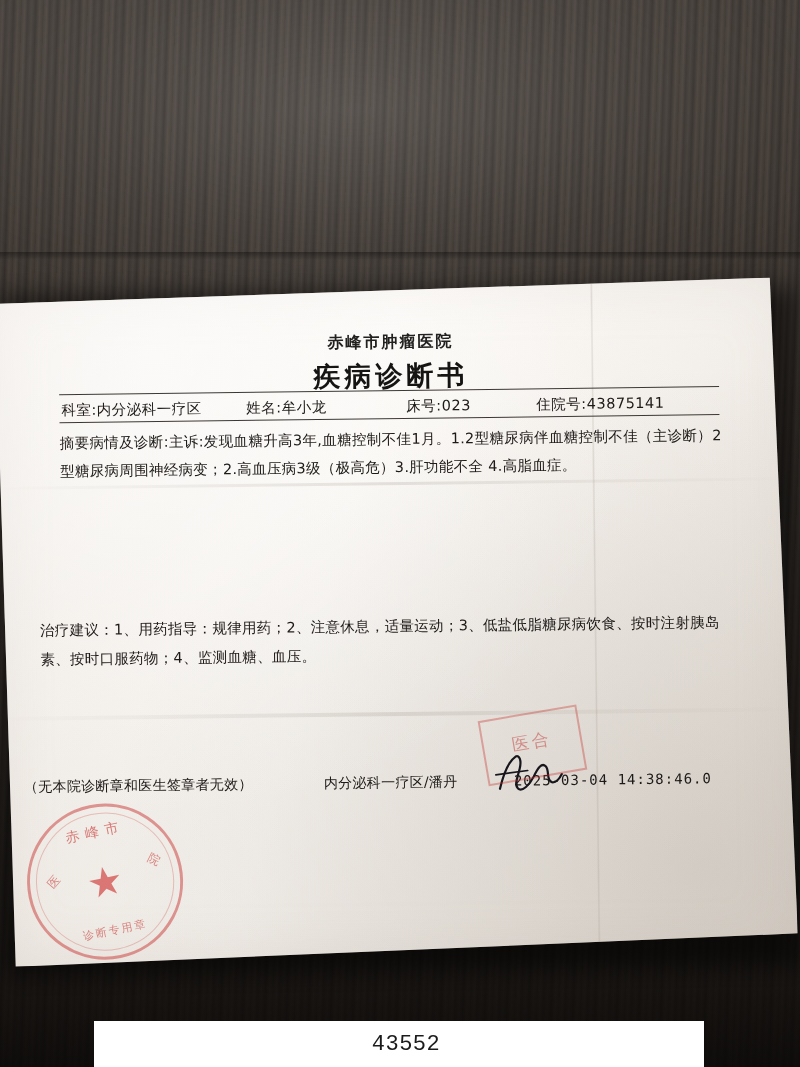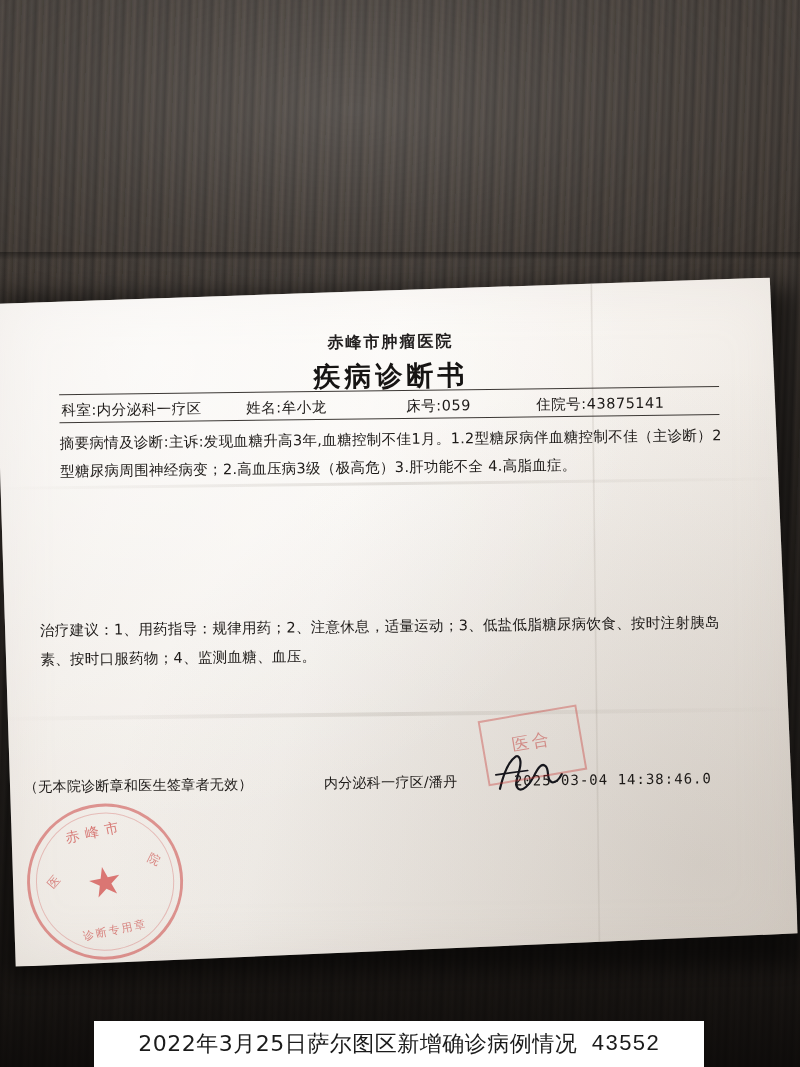--- a/index.html
+++ b/index.html
@@ -329,21 +329,21 @@
       <div class="rule top"></div>
 
       <div class="meta-row">
         <div class="meta-dept">
           <span>科室:</span><span>内分泌科一疗区</span>
         </div>
         <div class="meta-name">
           <span>姓名:</span><span>牟小龙</span>
         </div>
         <div class="meta-bed">
-          <span>床号:</span><span>059</span>
+          <span>床号:</span><span>023</span>
         </div>
         <div class="meta-admit">
           <span>住院号:</span><span>43875141</span>
         </div>
       </div>
 
       <div class="rule bottom"></div>
 
       <div class="body-block">摘要病情及诊断:主诉:发现血糖升高3年,血糖控制不佳1月。1.2型糖尿病伴血糖控制不佳（主诊断）2型糖尿病周围神经病变；2.高血压病3级（极高危）3.肝功能不全 4.高脂血症。</div>
 
@@ -371,15 +371,14 @@
         <div class="arc-right">院</div>
         <div class="star">★</div>
         <div class="arc-bottom">诊断专用章</div>
       </div>
 
     </div>
   </div>
 </div>
 
 <div class="caption-bar">
-  <div class="caption-text">2022年3月25日萨尔图区新增确诊病例情况</div>
   <div class="caption-text caption-code">43552</div>
 </div>
 
 </body></html>

